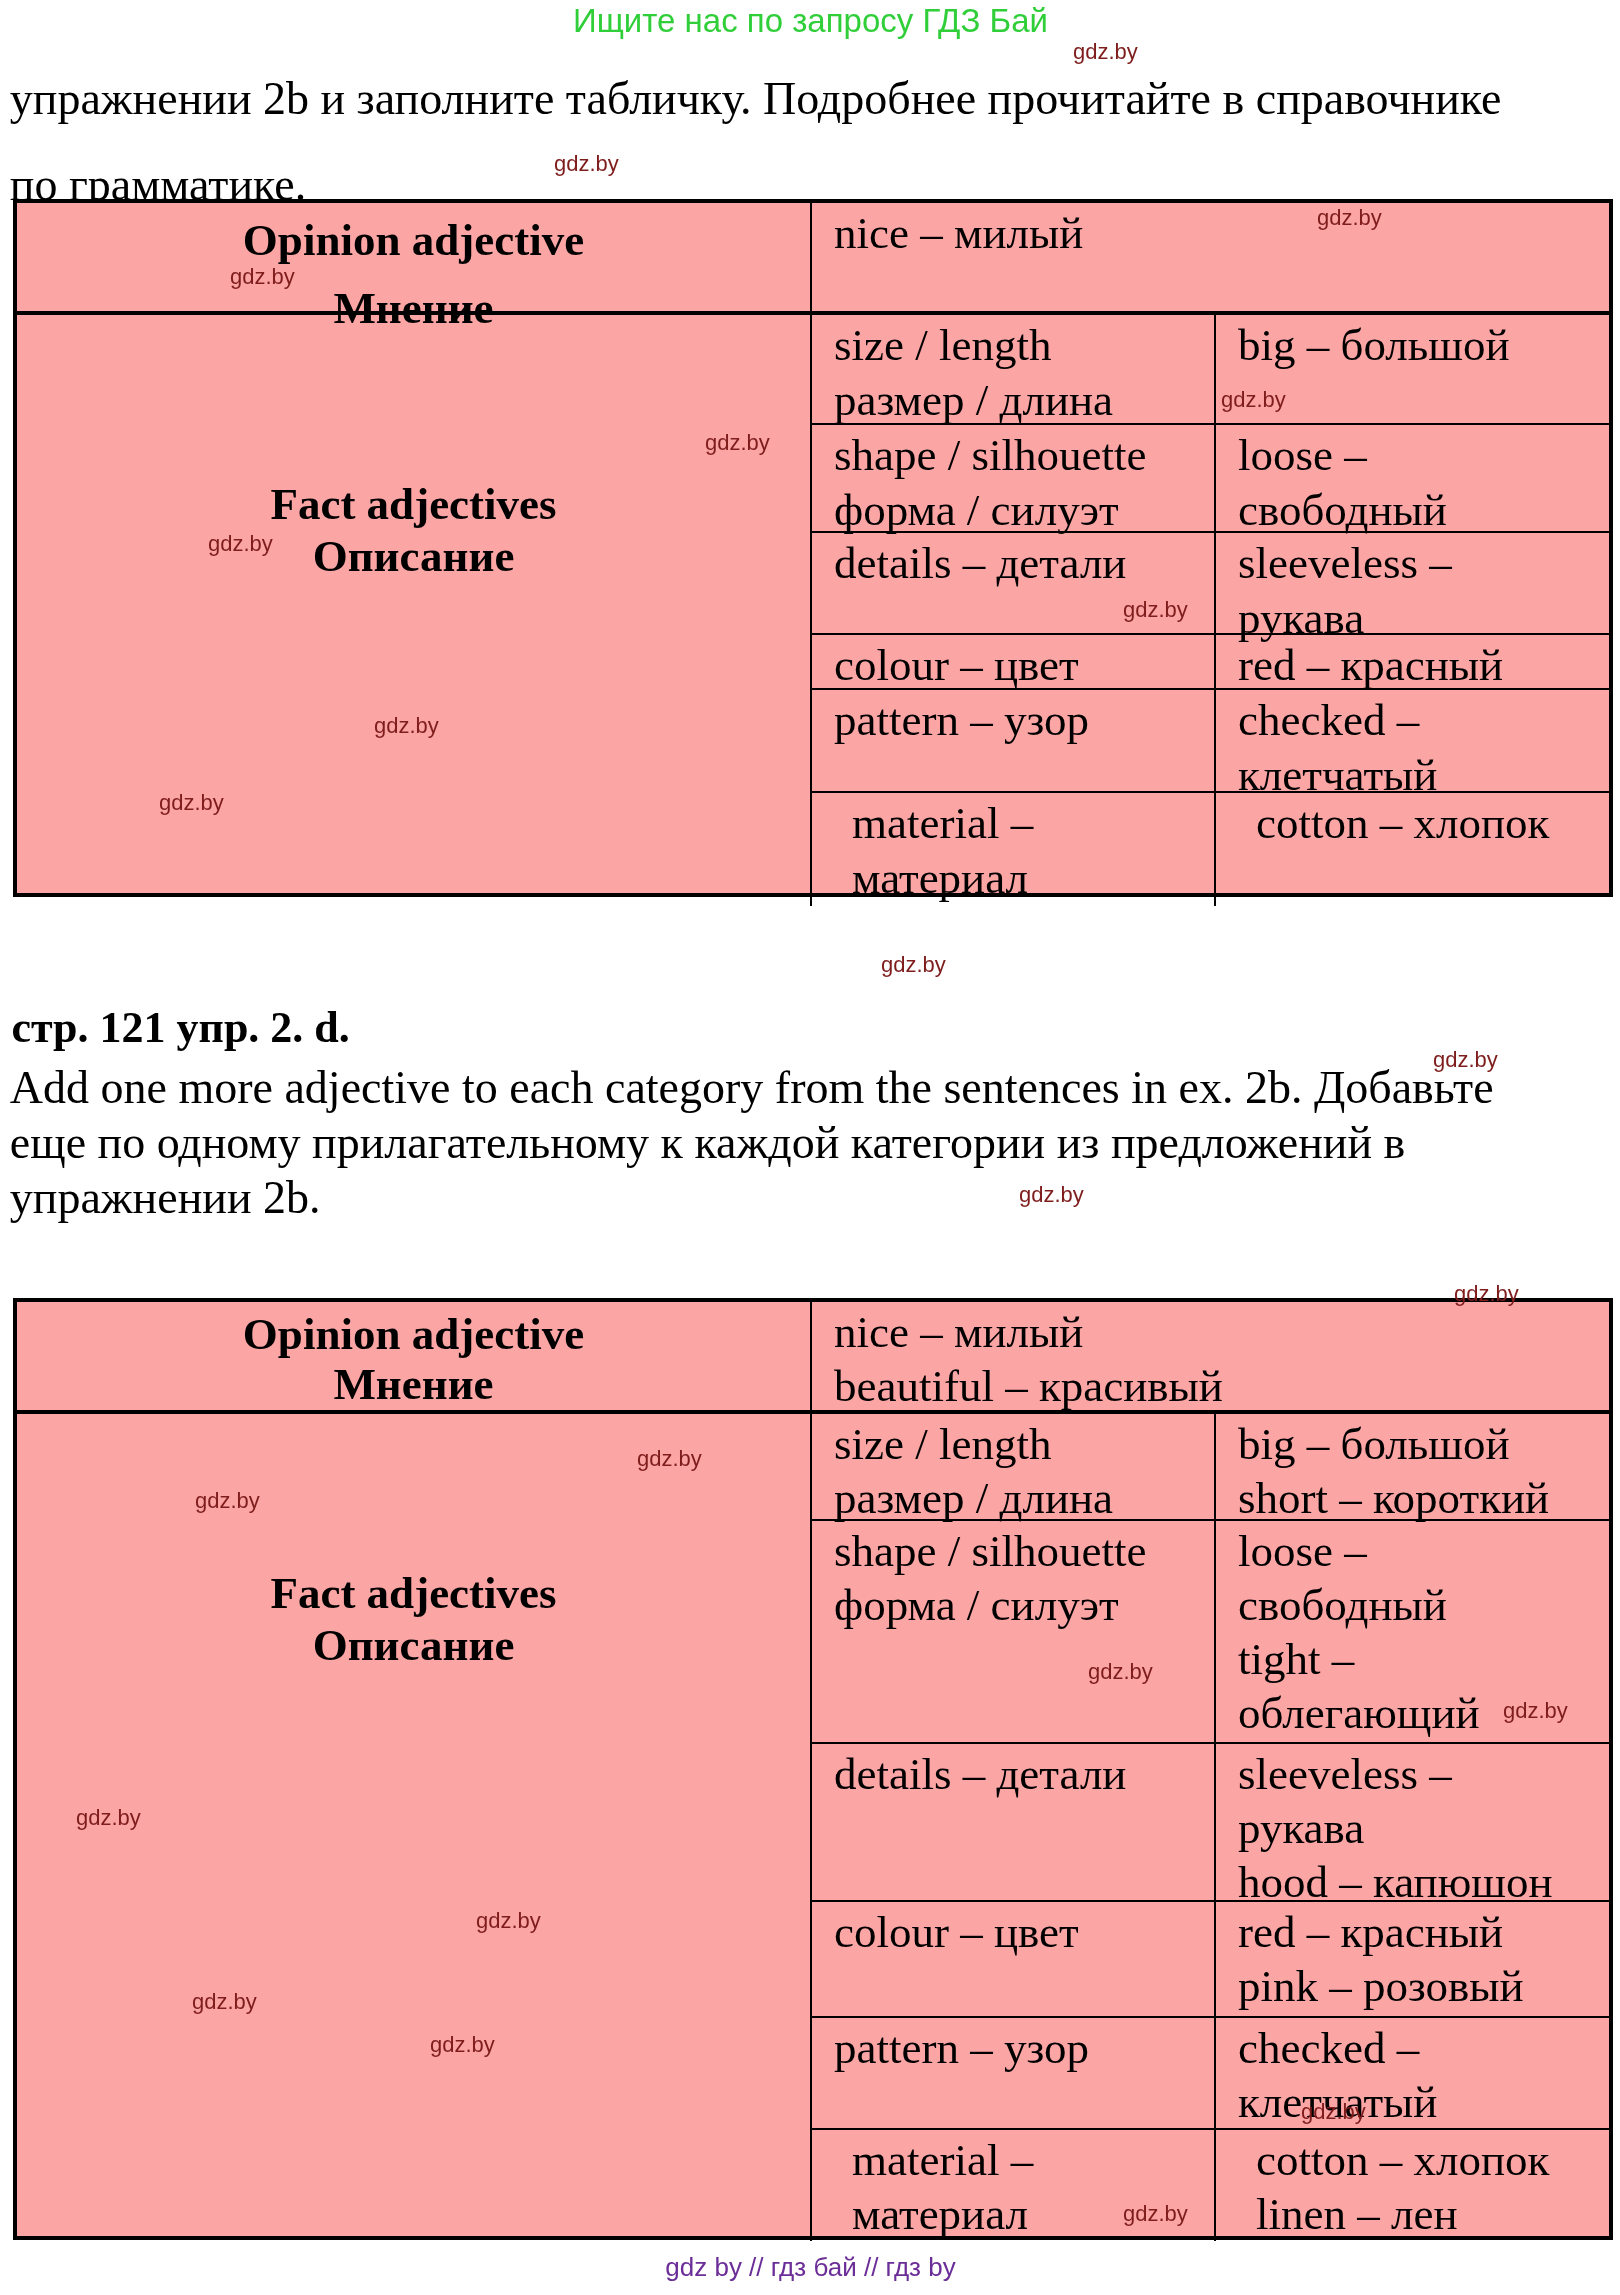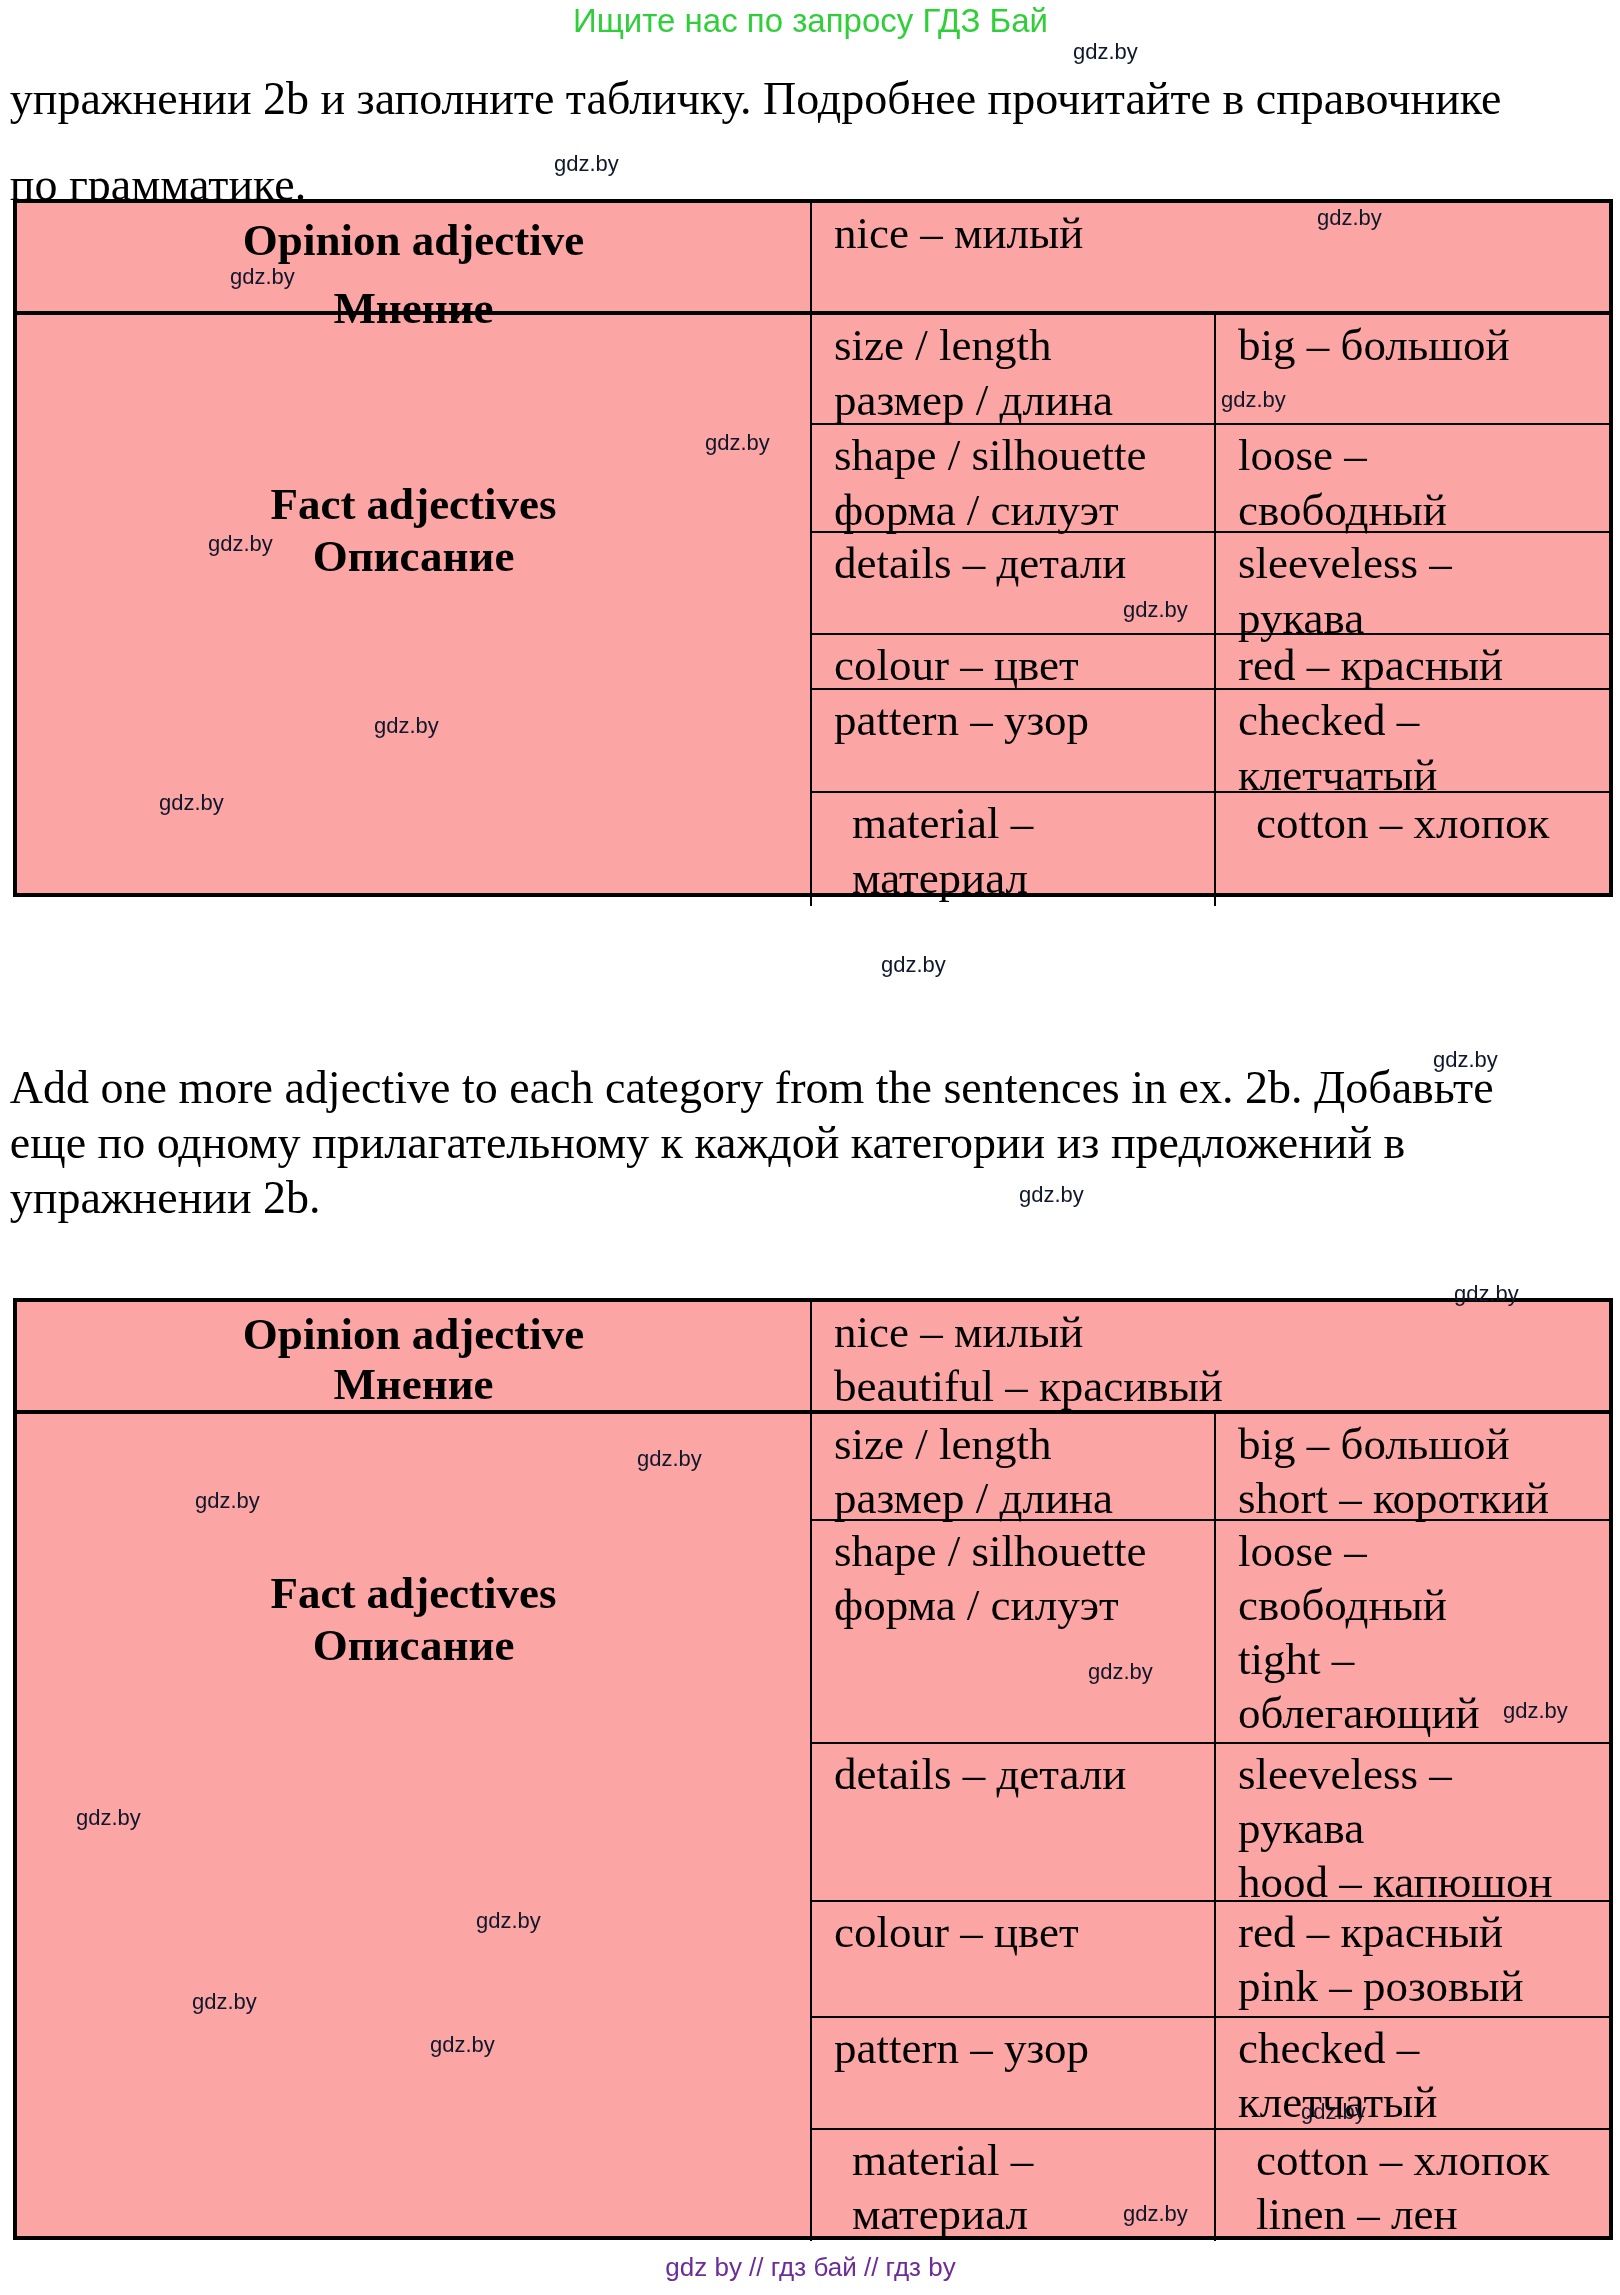--- a/index.html
+++ b/index.html
@@ -8,21 +8,21 @@
     background:#ffffff; overflow:hidden;
     font-family:"Liberation Serif","DejaVu Serif",serif; color:#000;
   }
   .promo {
     position:absolute; top:1.6px; left:0; width:100%;
     text-align:center; font-family:"Liberation Sans",sans-serif;
     font-size:33px; font-weight:normal;
   }
   .wm {
     position:absolute; font-family:"Liberation Sans",sans-serif;
-    font-size:22px; color:#0f172a; white-space:nowrap;
+    font-size:22px; color:#7f1d1d; white-space:nowrap;
   }
   .para { position:absolute; left:9.8px; width:1599px; font-size:46px; white-space:pre-line; }
   .p1 { top:56px;  line-height:86px; }
   .p2 { top:1060px; line-height:55px; }
   .h2 { position:absolute; left:11.4px; top:1003px; font-size:44px; font-weight:bold; line-height:49px; }
 
   .tbl {
     position:absolute; left:13px; width:1600px; box-sizing:border-box;
     display:grid; grid-template-columns:795px 404px 1fr;
     border:4.1px solid #000; background:#fca5a5; font-size:45px;
@@ -79,20 +79,21 @@
     <div class="cell cat" style="grid-row:5">colour – цвет</div>
     <div class="cell ex" style="grid-row:5">red – красный</div>
     <div class="cell cat" style="grid-row:6">pattern – узор</div>
     <div class="cell ex" style="grid-row:6">checked –
 клетчатый</div>
     <div class="cell cat" style="grid-row:7">material –
 материал</div>
     <div class="cell ex" style="grid-row:7">cotton – хлопок</div>
   </div>
 
+  <div class="h2">стр. 121 упр. 2. d.</div>
 
   <div class="para p2">Add one more adjective to each category from the sentences in ex. 2b. Добавьте
 еще по одному прилагательному к каждой категории из предложений в
 упражнении 2b.</div>
 
   <div class="tbl" id="table2">
     <div class="cell head c-op">Opinion adjective
 Мнение</div>
     <div class="cell c-opex">nice – милый
 beautiful – красивый</div>

